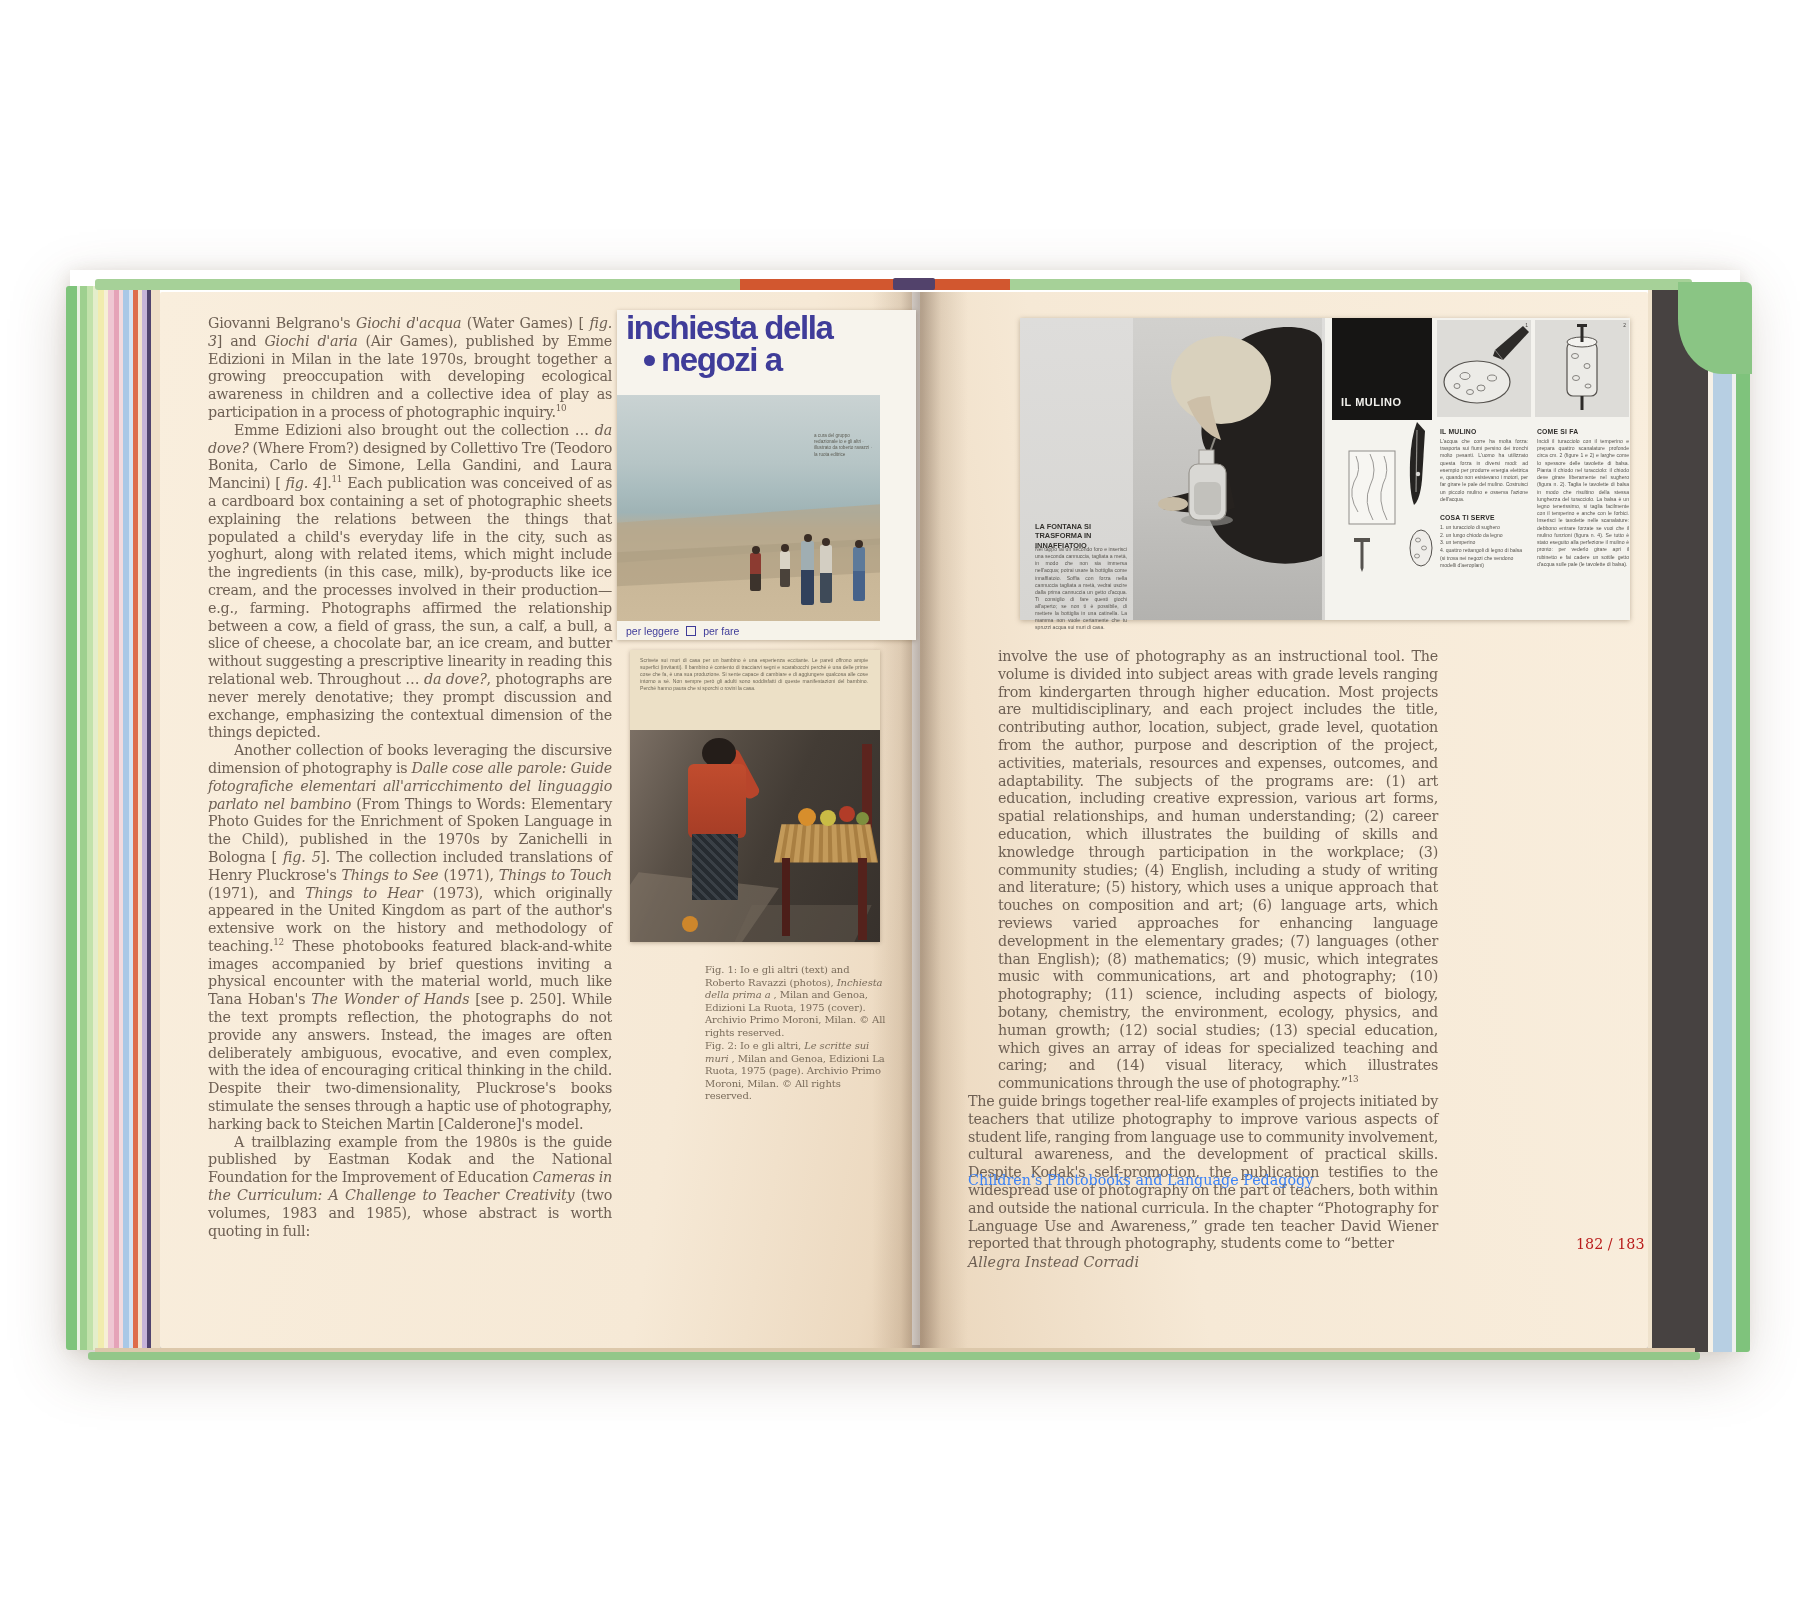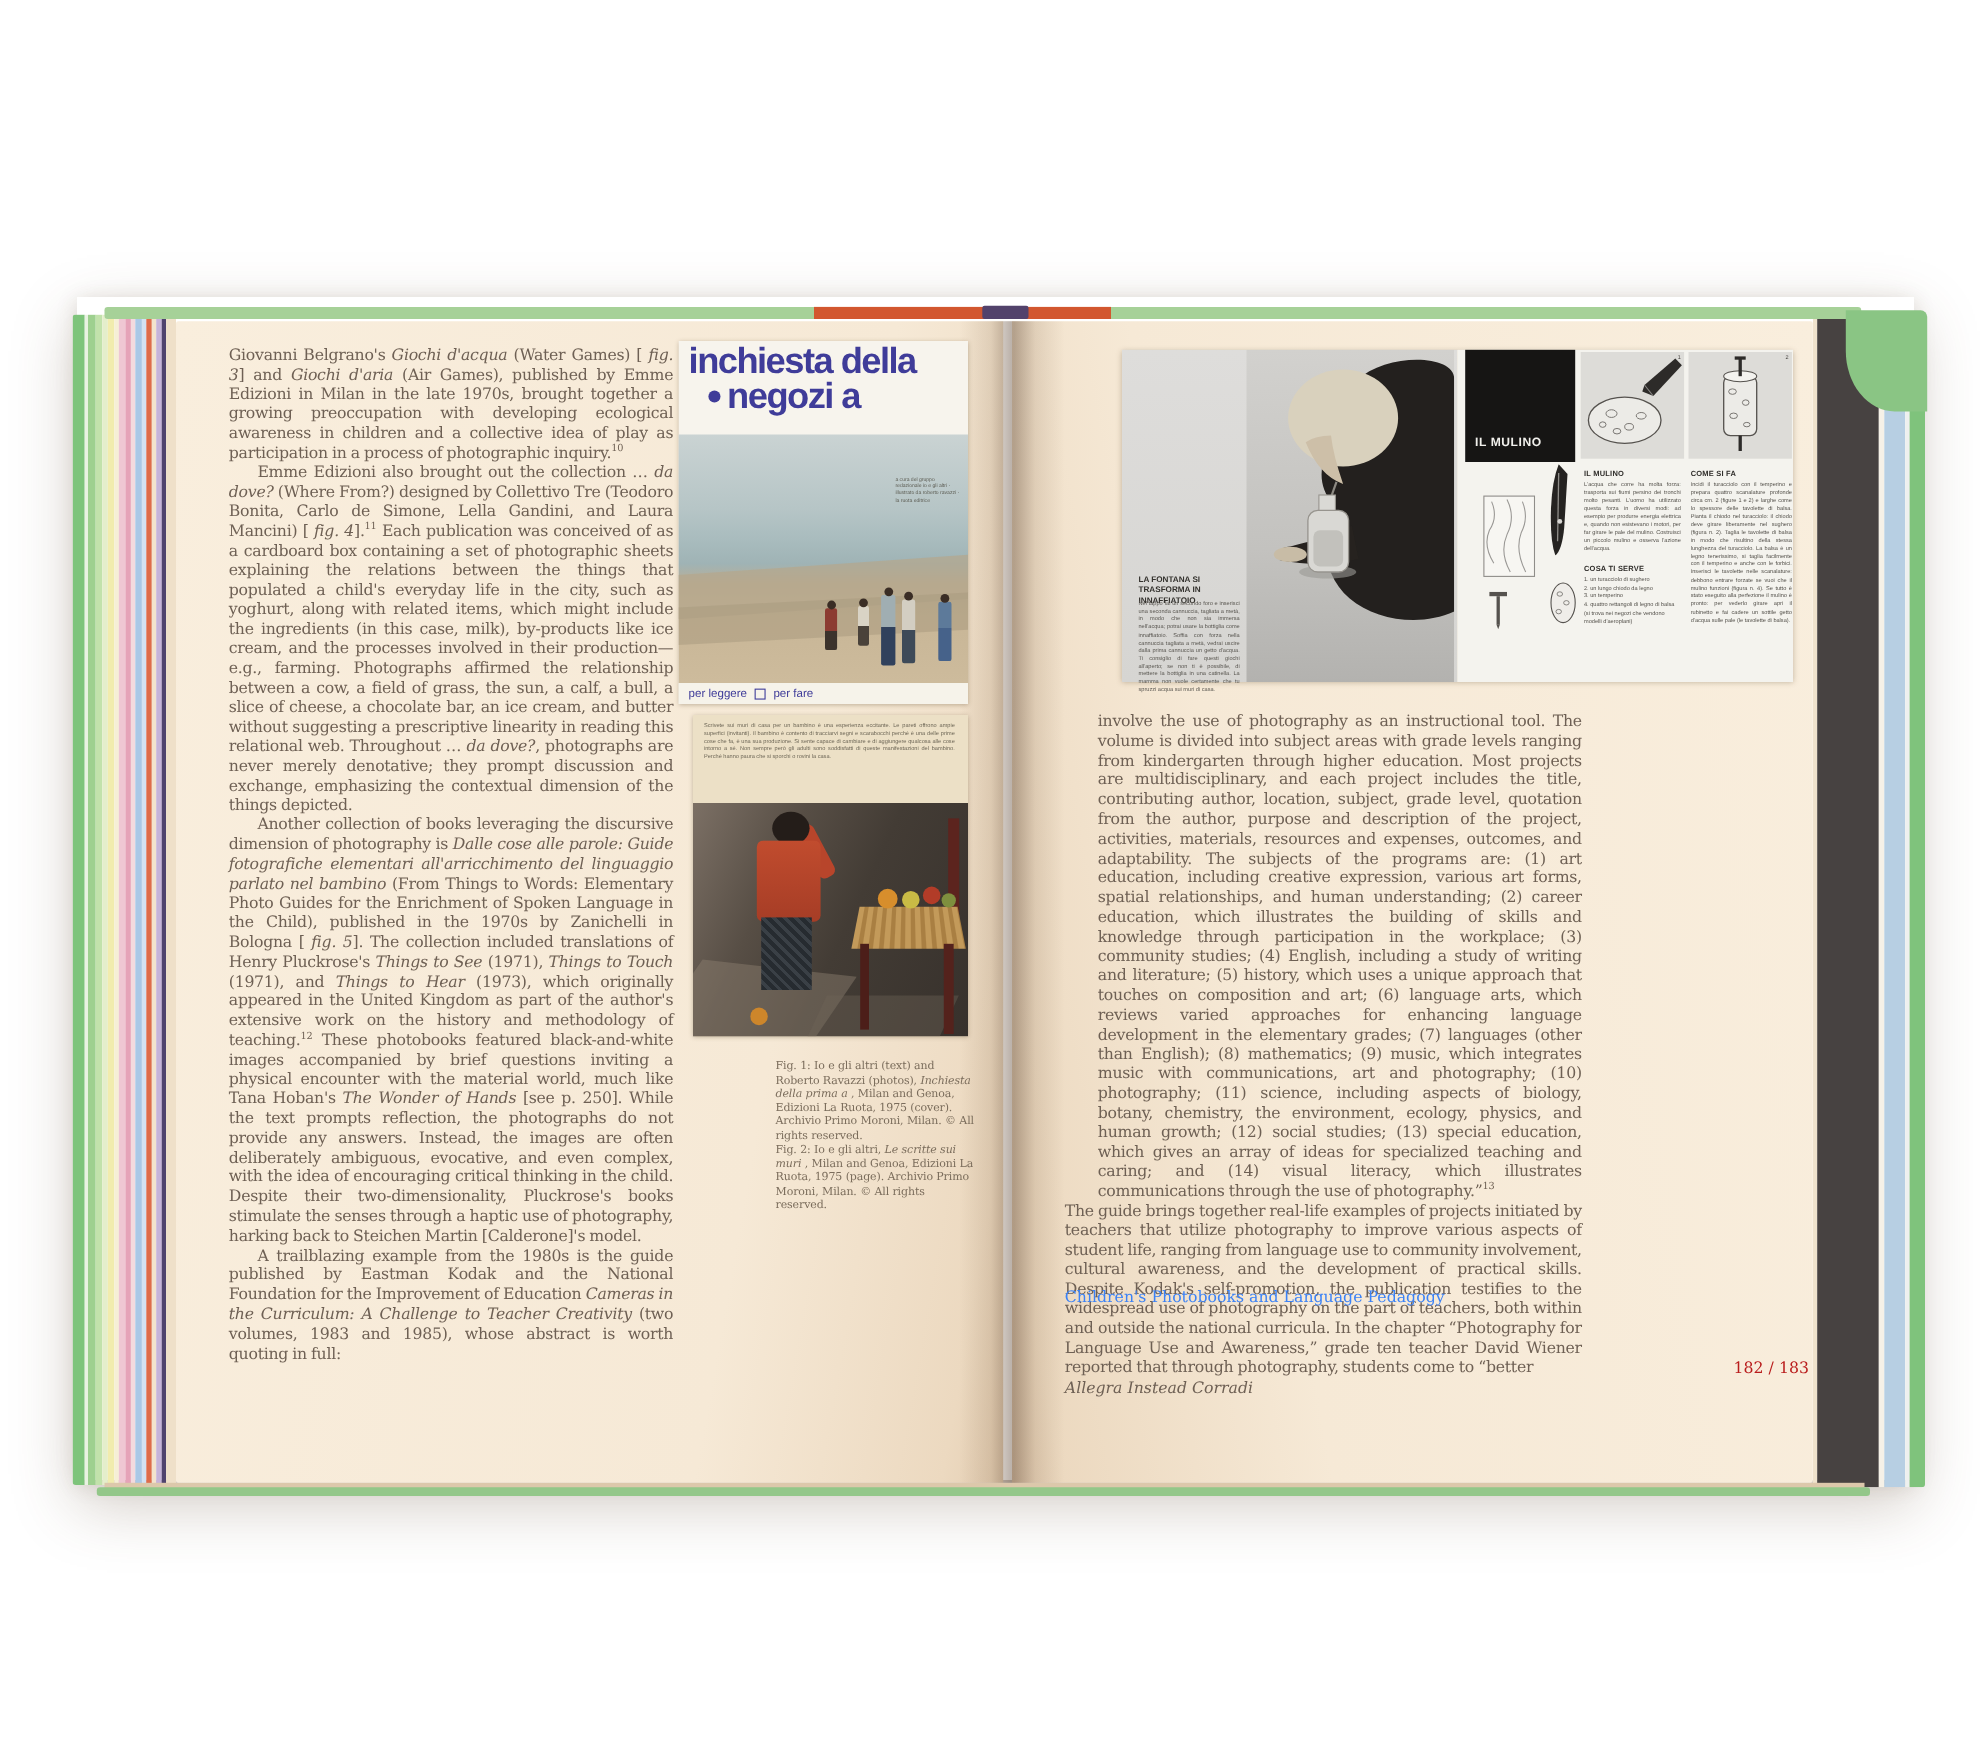--- a/index.html
+++ b/index.html
@@ -44,21 +44,21 @@
   .capL1{left:705px;top:964px;width:182px;}
   .capL2{left:705px;top:1040px;width:182px;}
   .capR3{left:1455px;top:642px;width:192px;}
 
   
   .footer-title{left:968px;top:1172px;width:480px;font-size:14.3px;color:#3b82f6;}
   .footer-author{left:968px;top:1254px;width:480px;font-size:14.3px;font-style:italic;color:#6e6054;}
   .folio{left:1576px;top:1236px;width:120px;font-size:14.3px;color:#b91c1c;}
 
   
-  .fig-cover{left:617px;top:310px;width:263px;height:330px;background:#f7f4ed;
+  .fig-cover{left:617px;top:310px;width:299px;height:330px;background:#f7f4ed;
     box-shadow:0 1px 4px rgba(90,70,40,.35);}
   .cover-title{position:absolute;left:9px;top:2px;font-family:"Liberation Sans",sans-serif;
     font-weight:bold;font-size:33px;line-height:.98;letter-spacing:-1.4px;color:#3f3c99;}
   .cover-title .l2{margin-left:18px;display:flex;align-items:center;gap:6px;}
   .cover-title .dot{width:11px;height:11px;border-radius:50%;background:#3f3c99;display:inline-block;}
   .cover-photo{position:absolute;left:0;top:85px;width:263px;height:226px;overflow:hidden;
     background:linear-gradient(to bottom,#cad3d3 0%,#b6c5c6 30%,#a9bcbe 42%,#9fb3b5 52%,
       #bcae94 60%,#c8b697 74%,#cdbb9c 100%);}
   .shore{position:absolute;left:-40px;top:118px;width:360px;height:40px;background:#b5a68c;
     transform:rotate(-4deg);opacity:.7;}

